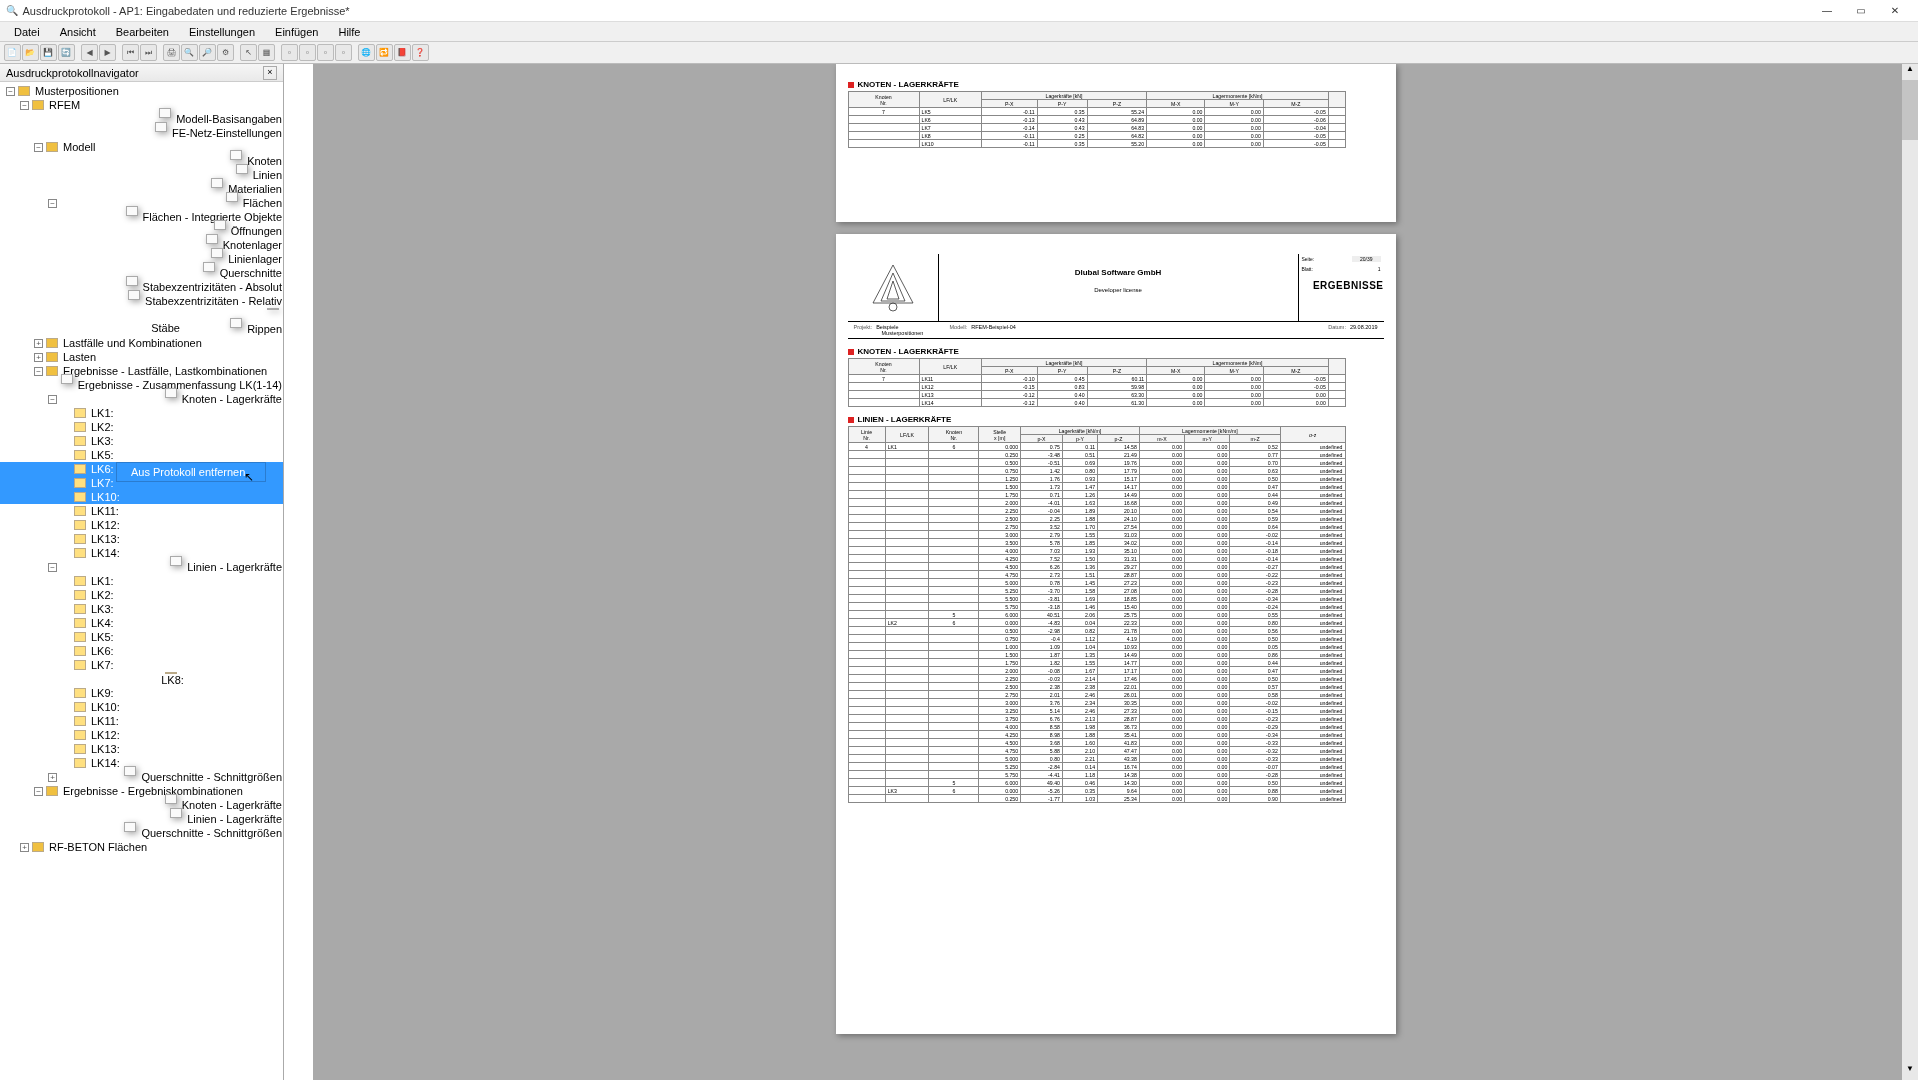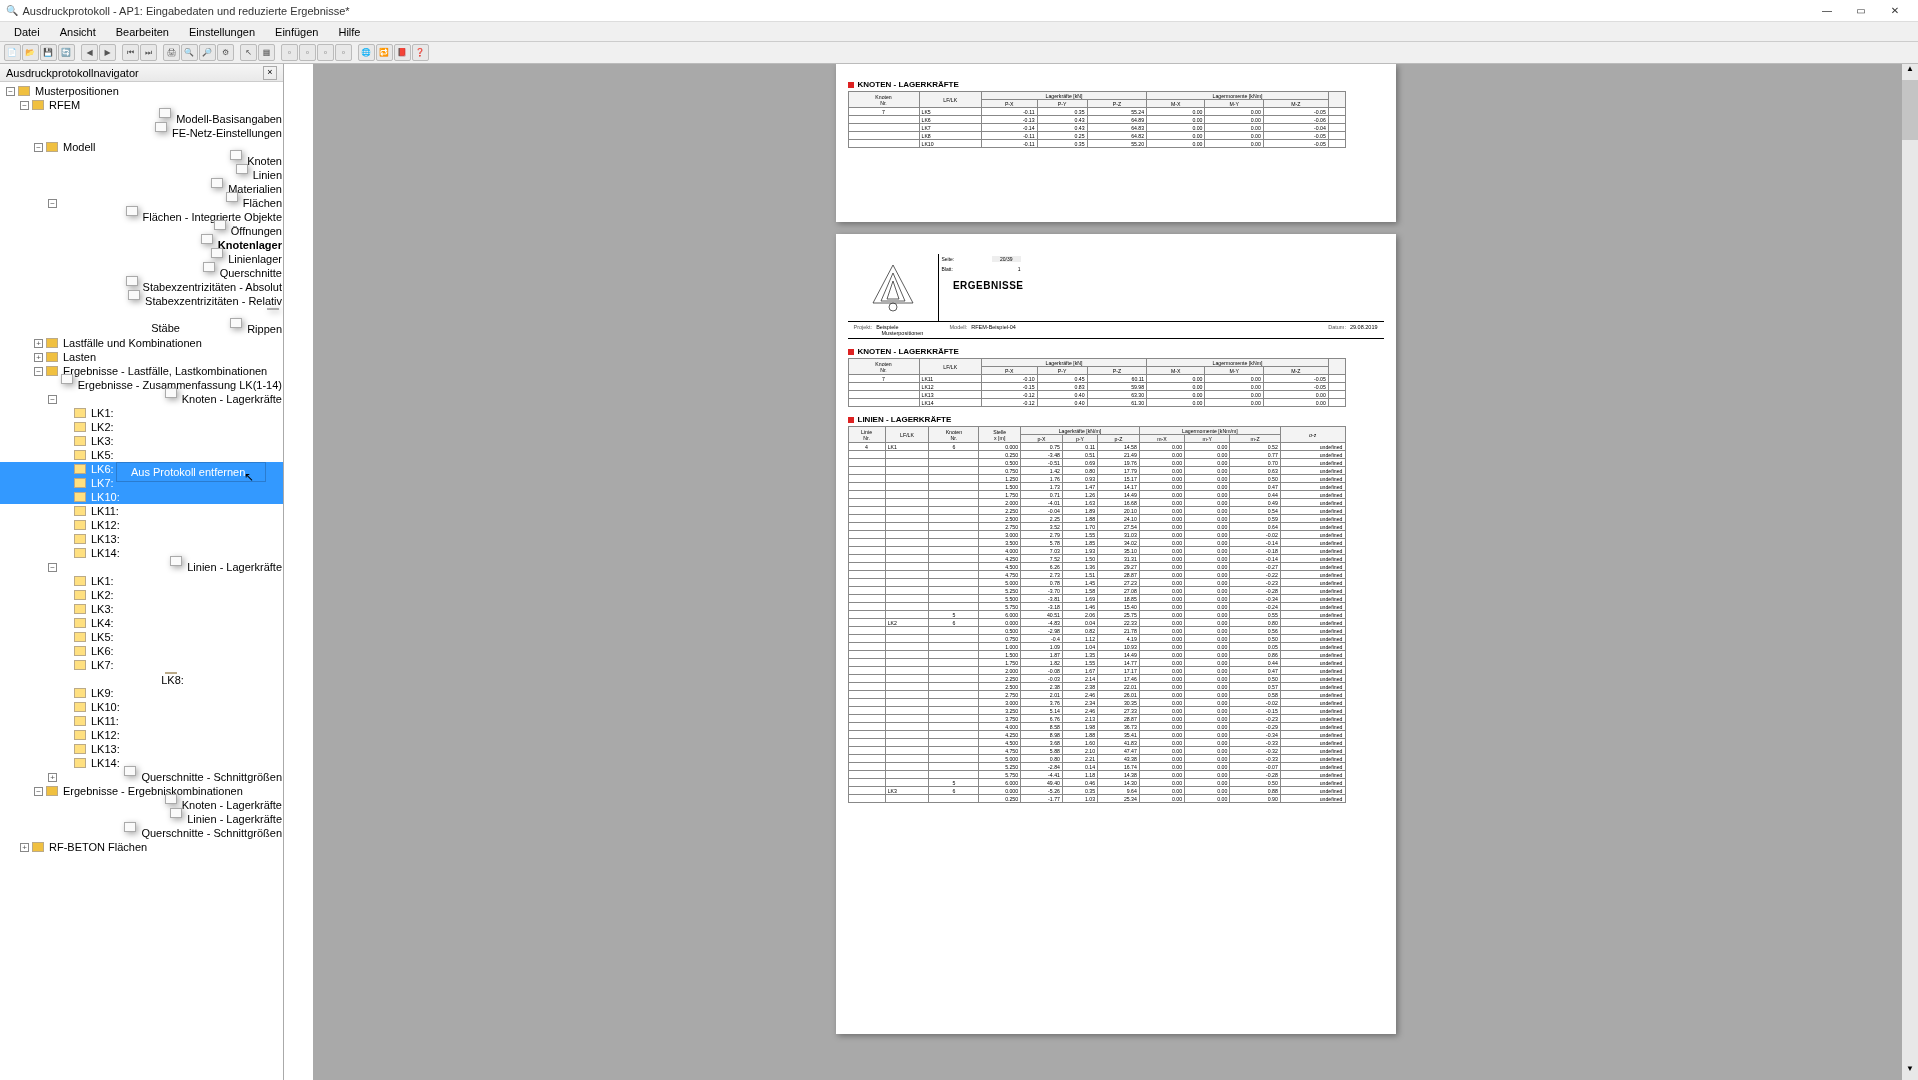--- a/index.html
+++ b/index.html
@@ -177,21 +177,21 @@
         <div class="tree-row" style="padding-left: 58px;">
           <span style="width:12px;display:inline-block"></span>
           <span class="ico page"></span>
           <span class="lbl">Flächen - Integrierte Objekte</span>
         </div>
         <div class="tree-row" style="padding-left: 48px;">
           <span style="width:12px;display:inline-block"></span>
           <span class="ico page"></span>
           <span class="lbl">Öffnungen</span>
         </div>
-        <div class="tree-row" style="padding-left: 64px; font-weight: bold;">
+        <div class="tree-row" style="padding-left: 64px;">
           <span style="width:12px;display:inline-block"></span>
           <span class="ico page"></span>
           <span class="lbl">Knotenlager</span>
         </div>
         <div class="tree-row" style="padding-left: 68px;">
           <span style="width:12px;display:inline-block"></span>
           <span class="ico page"></span>
           <span class="lbl">Linienlager</span>
         </div>
         <div class="tree-row" style="padding-left: 48px;">
@@ -494,20 +494,24 @@
     </div>
 
     <div class="page full">
       <div class="phdr">
         <div class="logo">
           <svg viewBox="0 0 60 50">
               <path d="M30 2 L10 40 L50 40 Z M30 10 L18 38 L42 38 Z M30 18 L24 36 L36 36 Z" fill="none" stroke="#333" stroke-width="0.8"></path>
               <circle cx="30" cy="44" r="4" fill="none" stroke="#333" stroke-width="0.8"></circle>
             </svg>
         </div>
+        <div class="mid">
+          <div class="comp">Dlubal Software GmbH</div>
+          <div class="lic">Developer license</div>
+        </div>
         <div class="right">
           <div class="meta">
               <span>Seite:</span>
               <span style="background:#eee;padding:0 8px">20/39</span>
             </div>
           <div class="meta">
               <span>Blatt:</span>
               <span>1</span>
             </div>
           <div class="erg">ERGEBNISSE</div>

